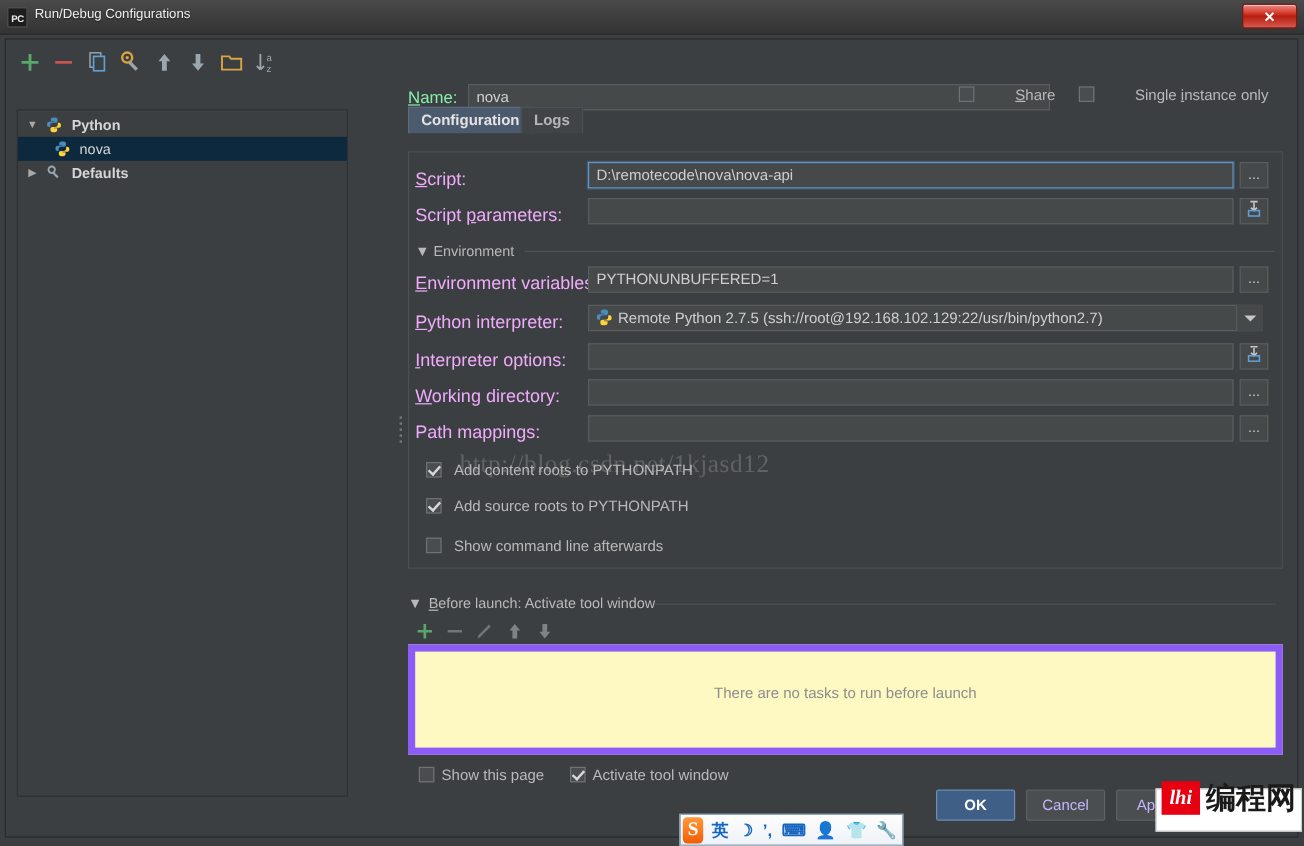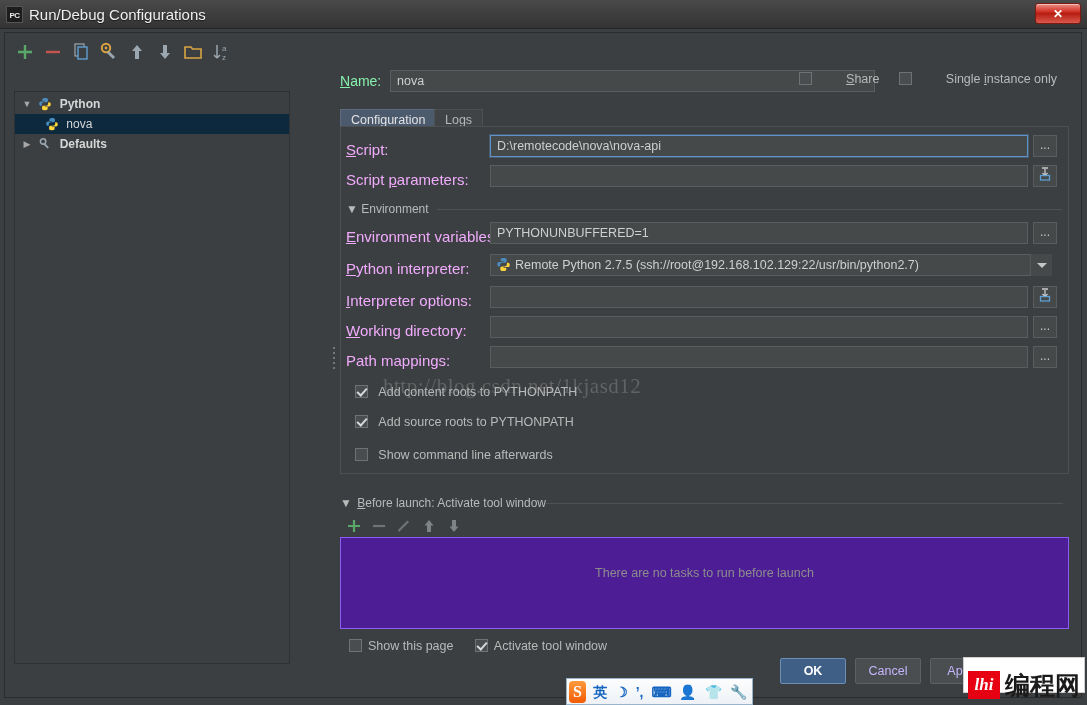--- a/index.html
+++ b/index.html
@@ -26,21 +26,21 @@
   }
   .tb-icon {
     position: absolute; left: 6px; top: 6px; width: 17px; height: 17px;
     background: #1d1d1d; border: 1px solid #555;
     color: #e8e8e8; font-size: 8px; font-weight: bold;
     line-height: 17px; text-align: center;
     box-sizing: border-box; letter-spacing: -0.5px;
   }
   .tb-title {
     position: absolute; left: 29px; top: 6px;
-    font-size: 15px; color: #f0f0f0;
+    font-size: 11px; color: #f0f0f0;
     text-shadow: 0 1px 1px rgba(0,0,0,.6);
   }
   .tb-close {
     position: absolute; right: 6px; top: 3px; width: 46px; height: 21px;
     background: linear-gradient(to bottom, #e98f86 0%, #d4362a 38%, #b71e12 50%, #d9584c 100%);
     border: 1px solid #7a1a12; border-radius: 3px;
     box-shadow: inset 0 1px 0 rgba(255,255,255,.45);
     color: #fff; font-size: 12px; font-weight: bold;
     text-align: center; line-height: 20px;
     box-sizing: border-box; cursor: pointer;
@@ -120,21 +120,21 @@
     content: ""; position: absolute; left: 3px; top: 0px;
     width: 4px; height: 8px;
     border: solid #d8d8d8; border-width: 0 2px 2px 0;
     transform: rotate(42deg);
   }
 
   .topopts { position: absolute; right: 14px; top: 43px; }
   .topopts span.t { margin-left: 6px; margin-right: 16px; font-size: 12.5px; color: #b9b9b9; padding-left: 28px; }
 
   
-  .tabs { position: absolute; left: 340px; top: 80px; width: 730px; height: 22px; }
+  .tabs { position: absolute; left: 340px; top: 60px; width: 730px; height: 22px; font-weight: bold; }
   .tab {
     position: absolute; top: 0; height: 22px; line-height: 21px;
     padding: 0 10px; font-size: 12.5px;
     box-sizing: border-box; cursor: pointer;
   }
   .tab.active {
     background: #4b5costly; 
   }
   .tab.active { background: #4c5a6e; color: #e3e3e3; border: 1px solid #5c6a7d; border-bottom: none; }
   .tab.inactive { background: #414446; color: #b6b6b6; border: 1px solid #4d5052; border-bottom: none; }
@@ -177,21 +177,21 @@
     border-left: 5px solid transparent; border-right: 5px solid transparent;
     border-top: 5px solid #c6c6c6;
   }
 
   
   .bl-toolbar { position: absolute; left: 344px; top: 487px; }
   .bl-btn { position: absolute; top: 0; width: 20px; height: 20px; cursor: pointer; }
   .bl-panel {
     position: absolute; left: 340px; top: 508px;
     width: 729px; height: 92px;
-    border: 1px solid #8b5cf6; background: #4c1d95;
+    border: 6px solid #8b5cf6; background: #fef9c3;
     box-sizing: border-box;
   }
   .bl-empty {
     position: absolute; left: 0; right: 0; top: 28px;
     text-align: center; color: #8d8d8d; font-size: 12.5px;
   }
   .bottom-opts { position: absolute; left: 349px; top: 610px; }
   .bottom-opts .t { margin-left: 6px; margin-right: 18px; font-size: 12.5px; color: #b9b9b9; }
 
   
@@ -211,21 +211,21 @@
     position: absolute; left: 383px; top: 345px;
     font-family: "Liberation Serif", serif;
     font-size: 21px; color: rgba(190,190,190,.28);
     white-space: nowrap; letter-spacing: .5px;
     pointer-events: none;
   }
   .wm-logo {
     position: absolute; right: 2px; bottom: 12px;
     height: 36px; background: #ffffff;
     border: 1px solid #cfcfcf;
-    display: flex; align-items: flex-start;
+    display: flex; align-items: flex-end;
     padding: 13px 4px; box-sizing: border-box;
   }
   .wm-mark {
     width: 32px; height: 28px; background: #e60012; color: #fff;
     font-family: "Liberation Serif", serif;
     font-style: italic; font-weight: bold; font-size: 17px;
     text-align: center; line-height: 28px; margin-right: 5px;
   }
   .wm-cn {
     color: #1a1a1a; font-size: 25px; font-weight: bold;

